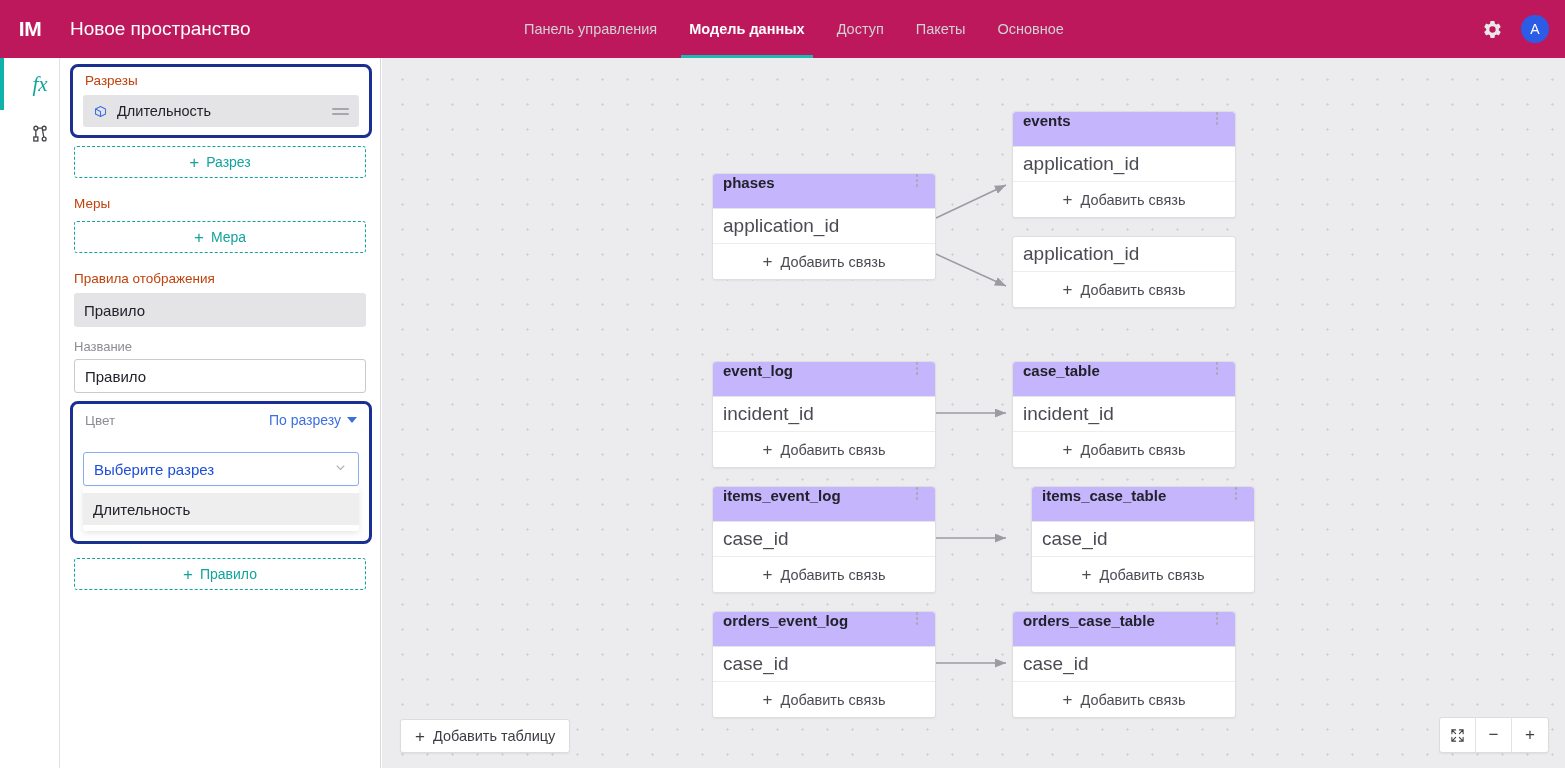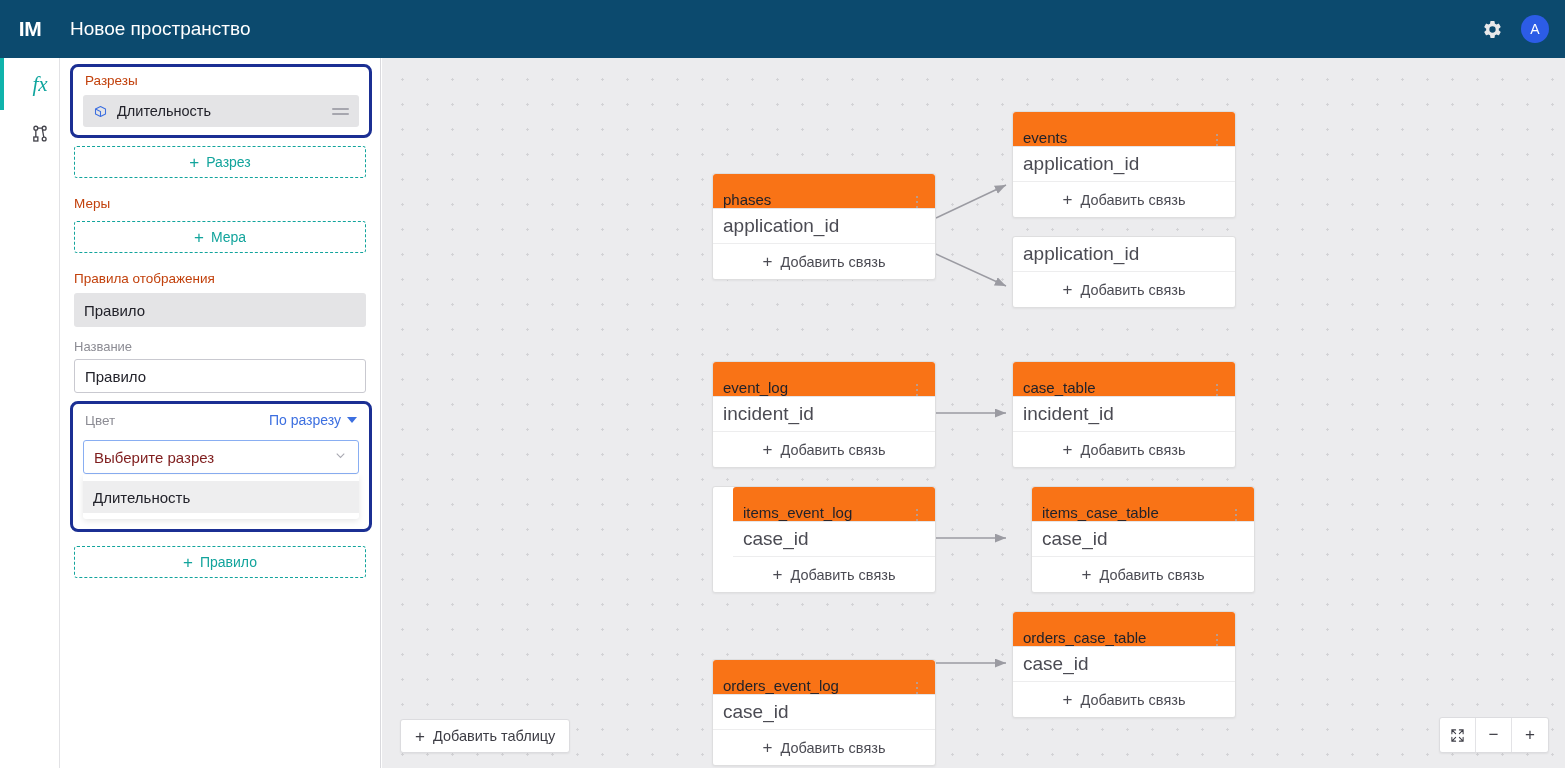--- a/index.html
+++ b/index.html
@@ -9,21 +9,21 @@
     overflow: hidden;
     font-family: "Liberation Sans", "DejaVu Sans", sans-serif;
     background: #ffffff;
     color: #2b2b2b;
   }
   #app { position: relative; width: 1565px; height: 768px; }
 
   
   .topbar {
     position: absolute; left: 0; top: 0; width: 1565px; height: 58px;
-    background: #0c4a6e;
+    background: #be185d;
     display: flex; align-items: center;
   }
   .logo-box {
     width: 60px; height: 58px;
     display: flex; align-items: center; justify-content: center;
   }
   .logo-text {
     color: #ffffff; font-size: 21px; font-weight: 700; letter-spacing: -0.5px;
     font-family: "Liberation Sans", sans-serif;
   }
@@ -140,36 +140,36 @@
   .field-label { font-size: 13px; color: #8c8c94; margin: 12px 0 5px 14px; }
   .text-input {
     height: 34px; border: 1px solid #c9c9d0; border-radius: 3px;
     background: #ffffff; font-size: 15px; color: #22222a;
     padding: 0 10px; width: calc(100% - 28px); margin: 0 14px;
     font-family: "Liberation Sans", sans-serif;
   }
 
   .color-head {
     display: flex; align-items: center; justify-content: space-between;
-    margin-bottom: 12px; padding: 0 2px;
+    margin-bottom: 24px; padding: 0 2px;
   }
   .color-head .lbl { font-size: 13.5px; color: #8c8c94; }
   .color-head .link {
     font-size: 14px; color: #3c6fe0; display: flex; align-items: center; gap: 6px;
     cursor: pointer;
   }
   .caret-down {
     width: 0; height: 0; border-left: 5px solid transparent;
     border-right: 5px solid transparent; border-top: 6px solid #3c6fe0;
   }
 
   .select-box {
     height: 34px; border: 1px solid #89aef2; border-radius: 3px; background: #fff;
     display: flex; align-items: center; padding: 0 10px;
-    font-size: 15px; color: #7f1d1d; cursor: pointer;
+    font-size: 15px; color: #1d4ed8; cursor: pointer;
   }
   .select-box .sel-val { flex: 1; }
   .chev-v { color: #a9a9b2; font-size: 13px; }
 
   .dropdown {
     background: #ffffff; border-radius: 0 0 3px 3px;
     box-shadow: 0 2px 6px rgba(0,0,0,0.10);
     padding: 6px 0; margin-top: 1px;
   }
   .dropdown-item {
@@ -187,23 +187,23 @@
     overflow: hidden;
   }
   .node {
     position: absolute; width: 224px;
     background: #ffffff;
     border: 1px solid #dededf;
     border-radius: 3px;
     box-shadow: 0 1px 2px rgba(0,0,0,0.05);
   }
   .node-head {
-    height: 35px; background: #f97316; border-bottom: 1px solid #e5e5e7;
-    display: flex; align-items: flex-end; padding: 0 10px;
-    font-size: 15px; font-weight: 400; color: #22222a;
+    height: 35px; background: #c4b5fd; border-bottom: 1px solid #e5e5e7;
+    display: flex; align-items: flex-start; padding: 0 10px;
+    font-size: 15px; font-weight: 700; color: #22222a;
     border-radius: 3px 3px 0 0;
   }
   .node-head .nh-title { flex: 1; white-space: nowrap; overflow: hidden; }
   .kebab {
     display: flex; flex-direction: column; gap: 2.5px; align-items: center;
     width: 16px; cursor: pointer;
   }
   .kebab i { display: block; width: 2.5px; height: 2.5px; border-radius: 50%; background: #a9a9b0; }
   .node-field {
     height: 35px; display: flex; align-items: center; padding: 0 10px;
@@ -243,20 +243,27 @@
 <body>
 
 <div id="app">
 
   <div class="topbar">
     <div class="logo-box">
       <span class="logo-text">IM</span>
     </div>
     <div class="space-title">Новое пространство</div>
 
+    <nav class="topnav">
+      <div class="topnav-item">Панель управления</div>
+      <div class="topnav-item active">Модель данных</div>
+      <div class="topnav-item">Доступ</div>
+      <div class="topnav-item">Пакеты</div>
+      <div class="topnav-item">Основное</div>
+    </nav>
 
     <div class="top-right">
       <div class="gear-btn">
         <svg width="21" height="21" viewBox="0 0 24 24" fill="#e8e8ea" aria-hidden="true">
           <path d="M19.14 12.94a7.07 7.07 0 0 0 .06-.94 7.07 7.07 0 0 0-.06-.94l2.03-1.58a.5.5 0 0 0 .12-.62l-1.92-3.32a.5.5 0 0 0-.6-.22l-2.39.96a7.03 7.03 0 0 0-1.63-.94l-.36-2.54a.5.5 0 0 0-.5-.42h-3.84a.5.5 0 0 0-.5.42l-.36 2.54c-.58.24-1.13.56-1.63.94l-2.39-.96a.5.5 0 0 0-.6.22L2.65 8.86a.5.5 0 0 0 .12.62l2.03 1.58c-.04.31-.06.62-.06.94s.02.63.06.94l-2.03 1.58a.5.5 0 0 0-.12.62l1.92 3.32c.13.22.38.3.6.22l2.39-.96c.5.38 1.05.7 1.63.94l.36 2.54c.04.24.25.42.5.42h3.84c.25 0 .46-.18.5-.42l.36-2.54c.58-.24 1.13-.56 1.63-.94l2.39.96c.22.08.47 0 .6-.22l1.92-3.32a.5.5 0 0 0-.12-.62l-2.03-1.58zM12 15.6A3.6 3.6 0 1 1 12 8.4a3.6 3.6 0 0 1 0 7.2z"></path>
         </svg>
       </div>
       <div class="avatar">A</div>
     </div>
   </div>
@@ -432,21 +439,21 @@
             <i></i>
           </span>
       </div>
       <div class="node-field">incident_id</div>
       <div class="node-add">
         <span class="plus">+</span>
         <span>Добавить связь</span>
       </div>
     </div>
 
-    <div class="node" style="left:330px; top:428px;padding-left:20px;">
+    <div class="node" style="left:330px; top:428px;">
       <div class="node-head">
         <span class="nh-title">items_event_log</span>
         <span class="kebab">
             <i></i>
             <i></i>
             <i></i>
           </span>
       </div>
       <div class="node-field">case_id</div>
       <div class="node-add">
@@ -464,21 +471,21 @@
             <i></i>
           </span>
       </div>
       <div class="node-field">case_id</div>
       <div class="node-add">
         <span class="plus">+</span>
         <span>Добавить связь</span>
       </div>
     </div>
 
-    <div class="node" style="left:330px; top:553px;margin-top:48px;">
+    <div class="node" style="left:330px; top:553px;">
       <div class="node-head">
         <span class="nh-title">orders_event_log</span>
         <span class="kebab">
             <i></i>
             <i></i>
             <i></i>
           </span>
       </div>
       <div class="node-field">case_id</div>
       <div class="node-add">

